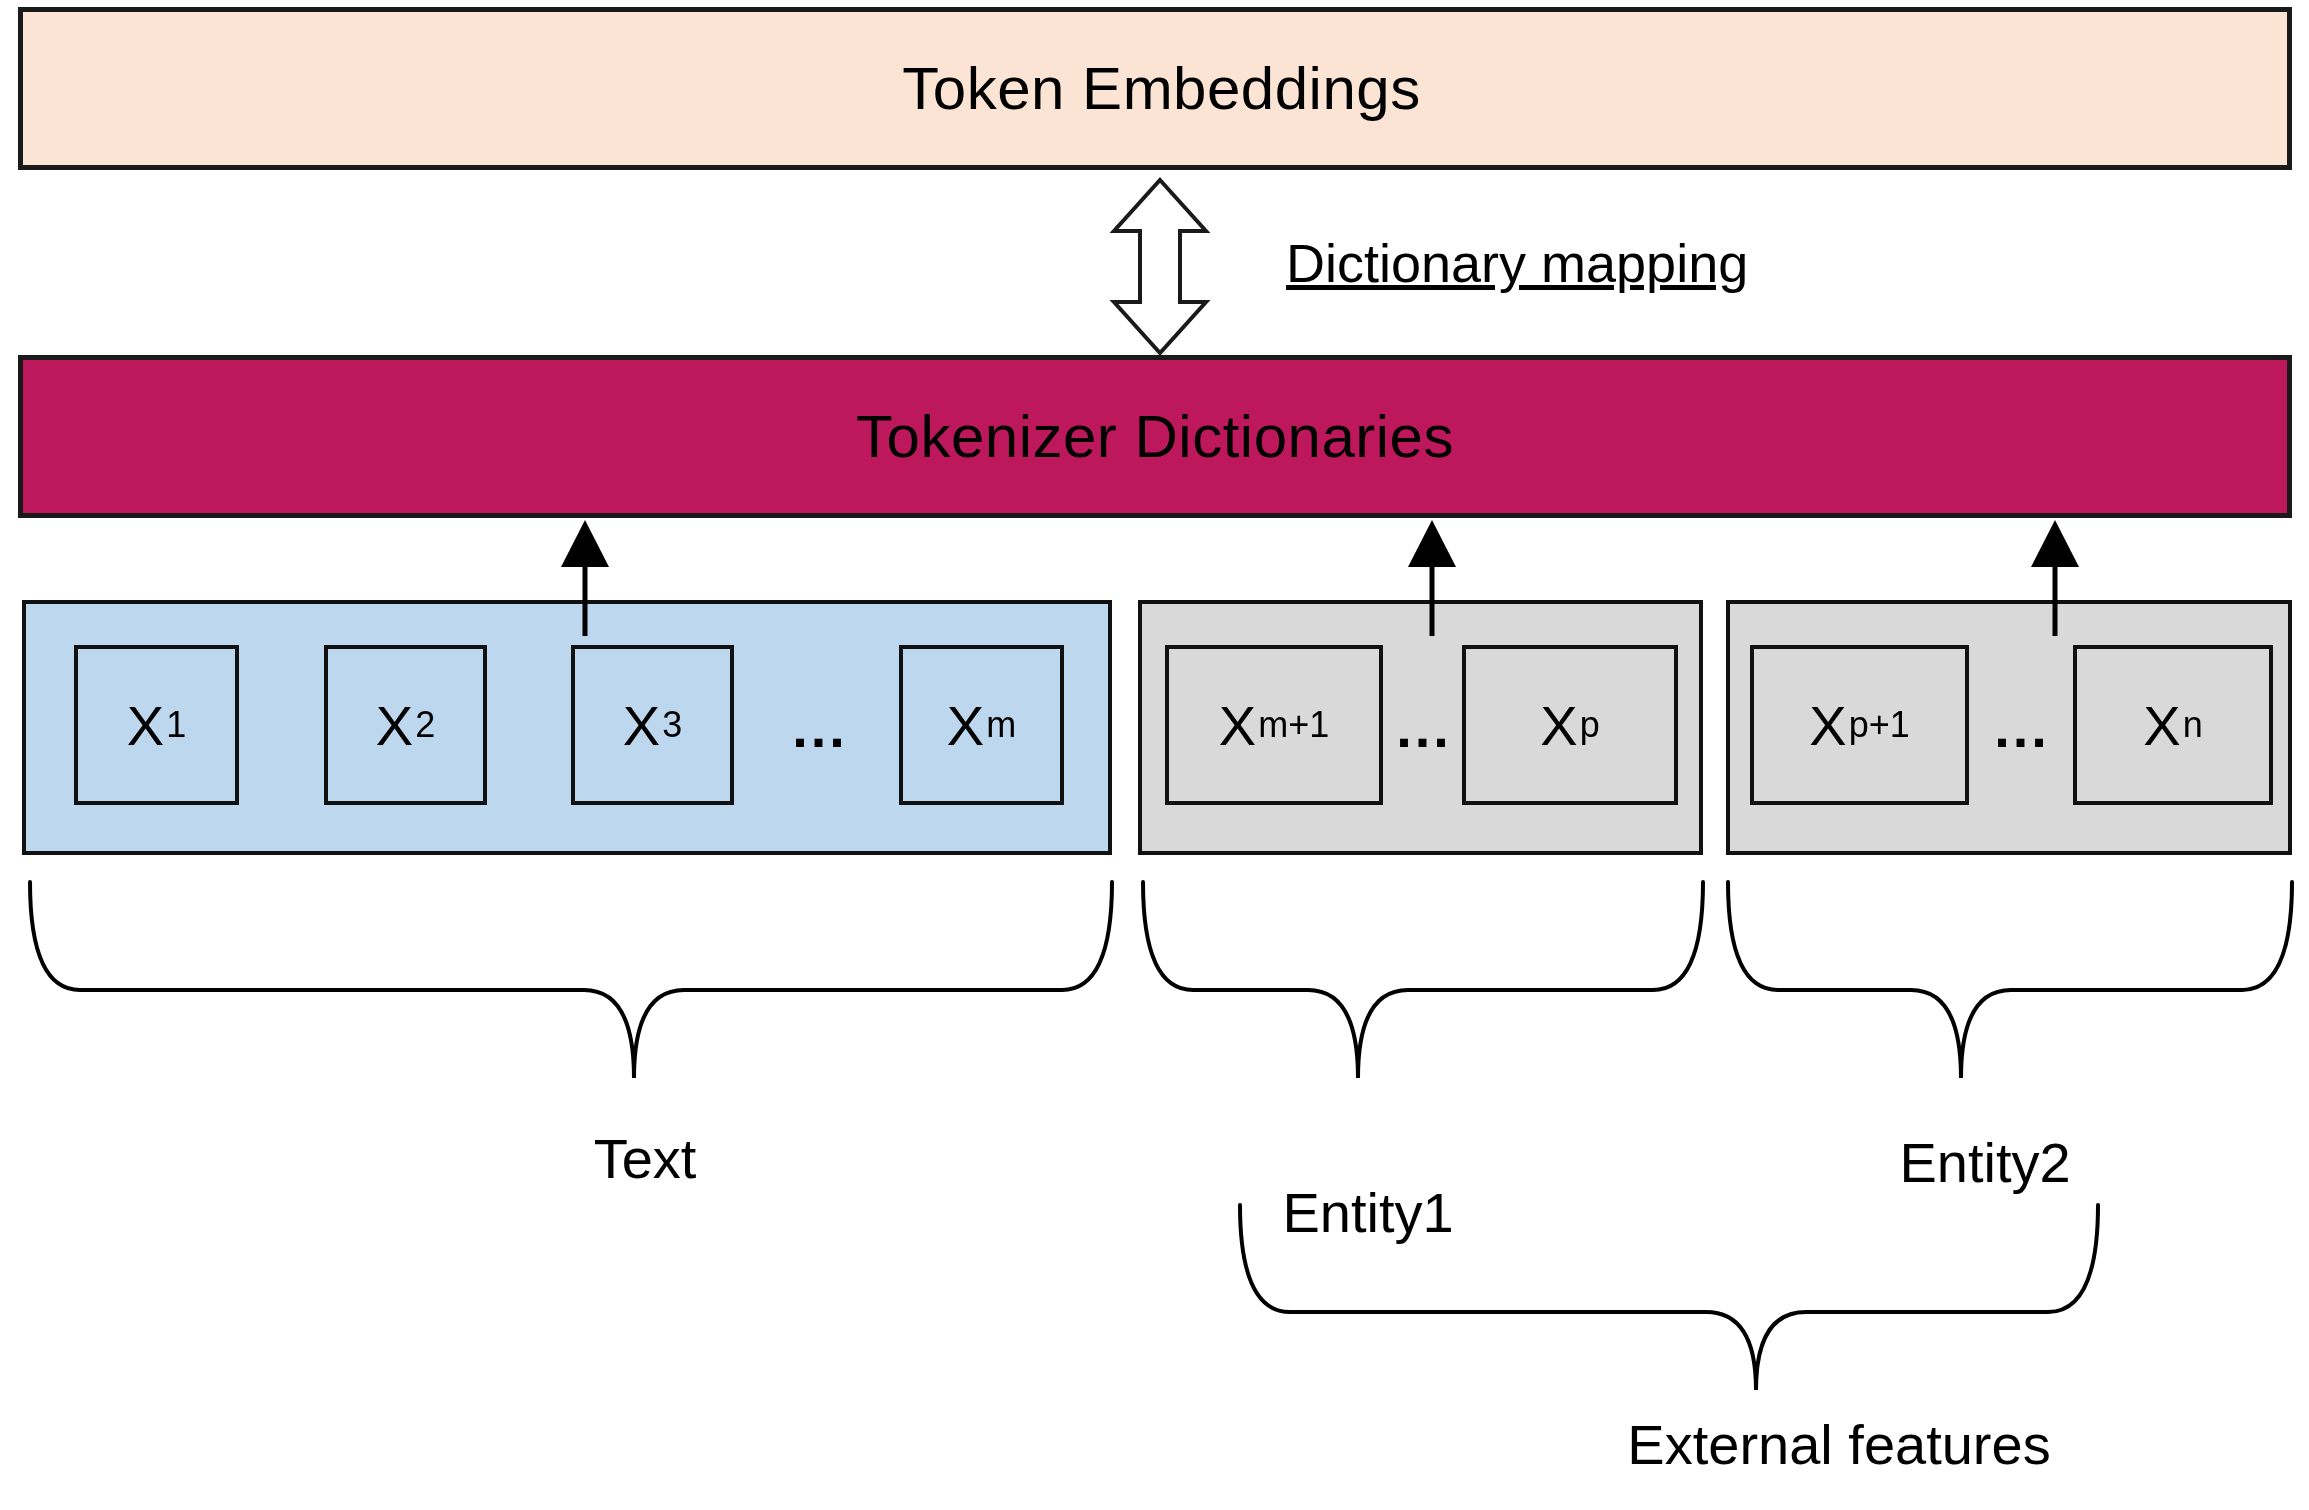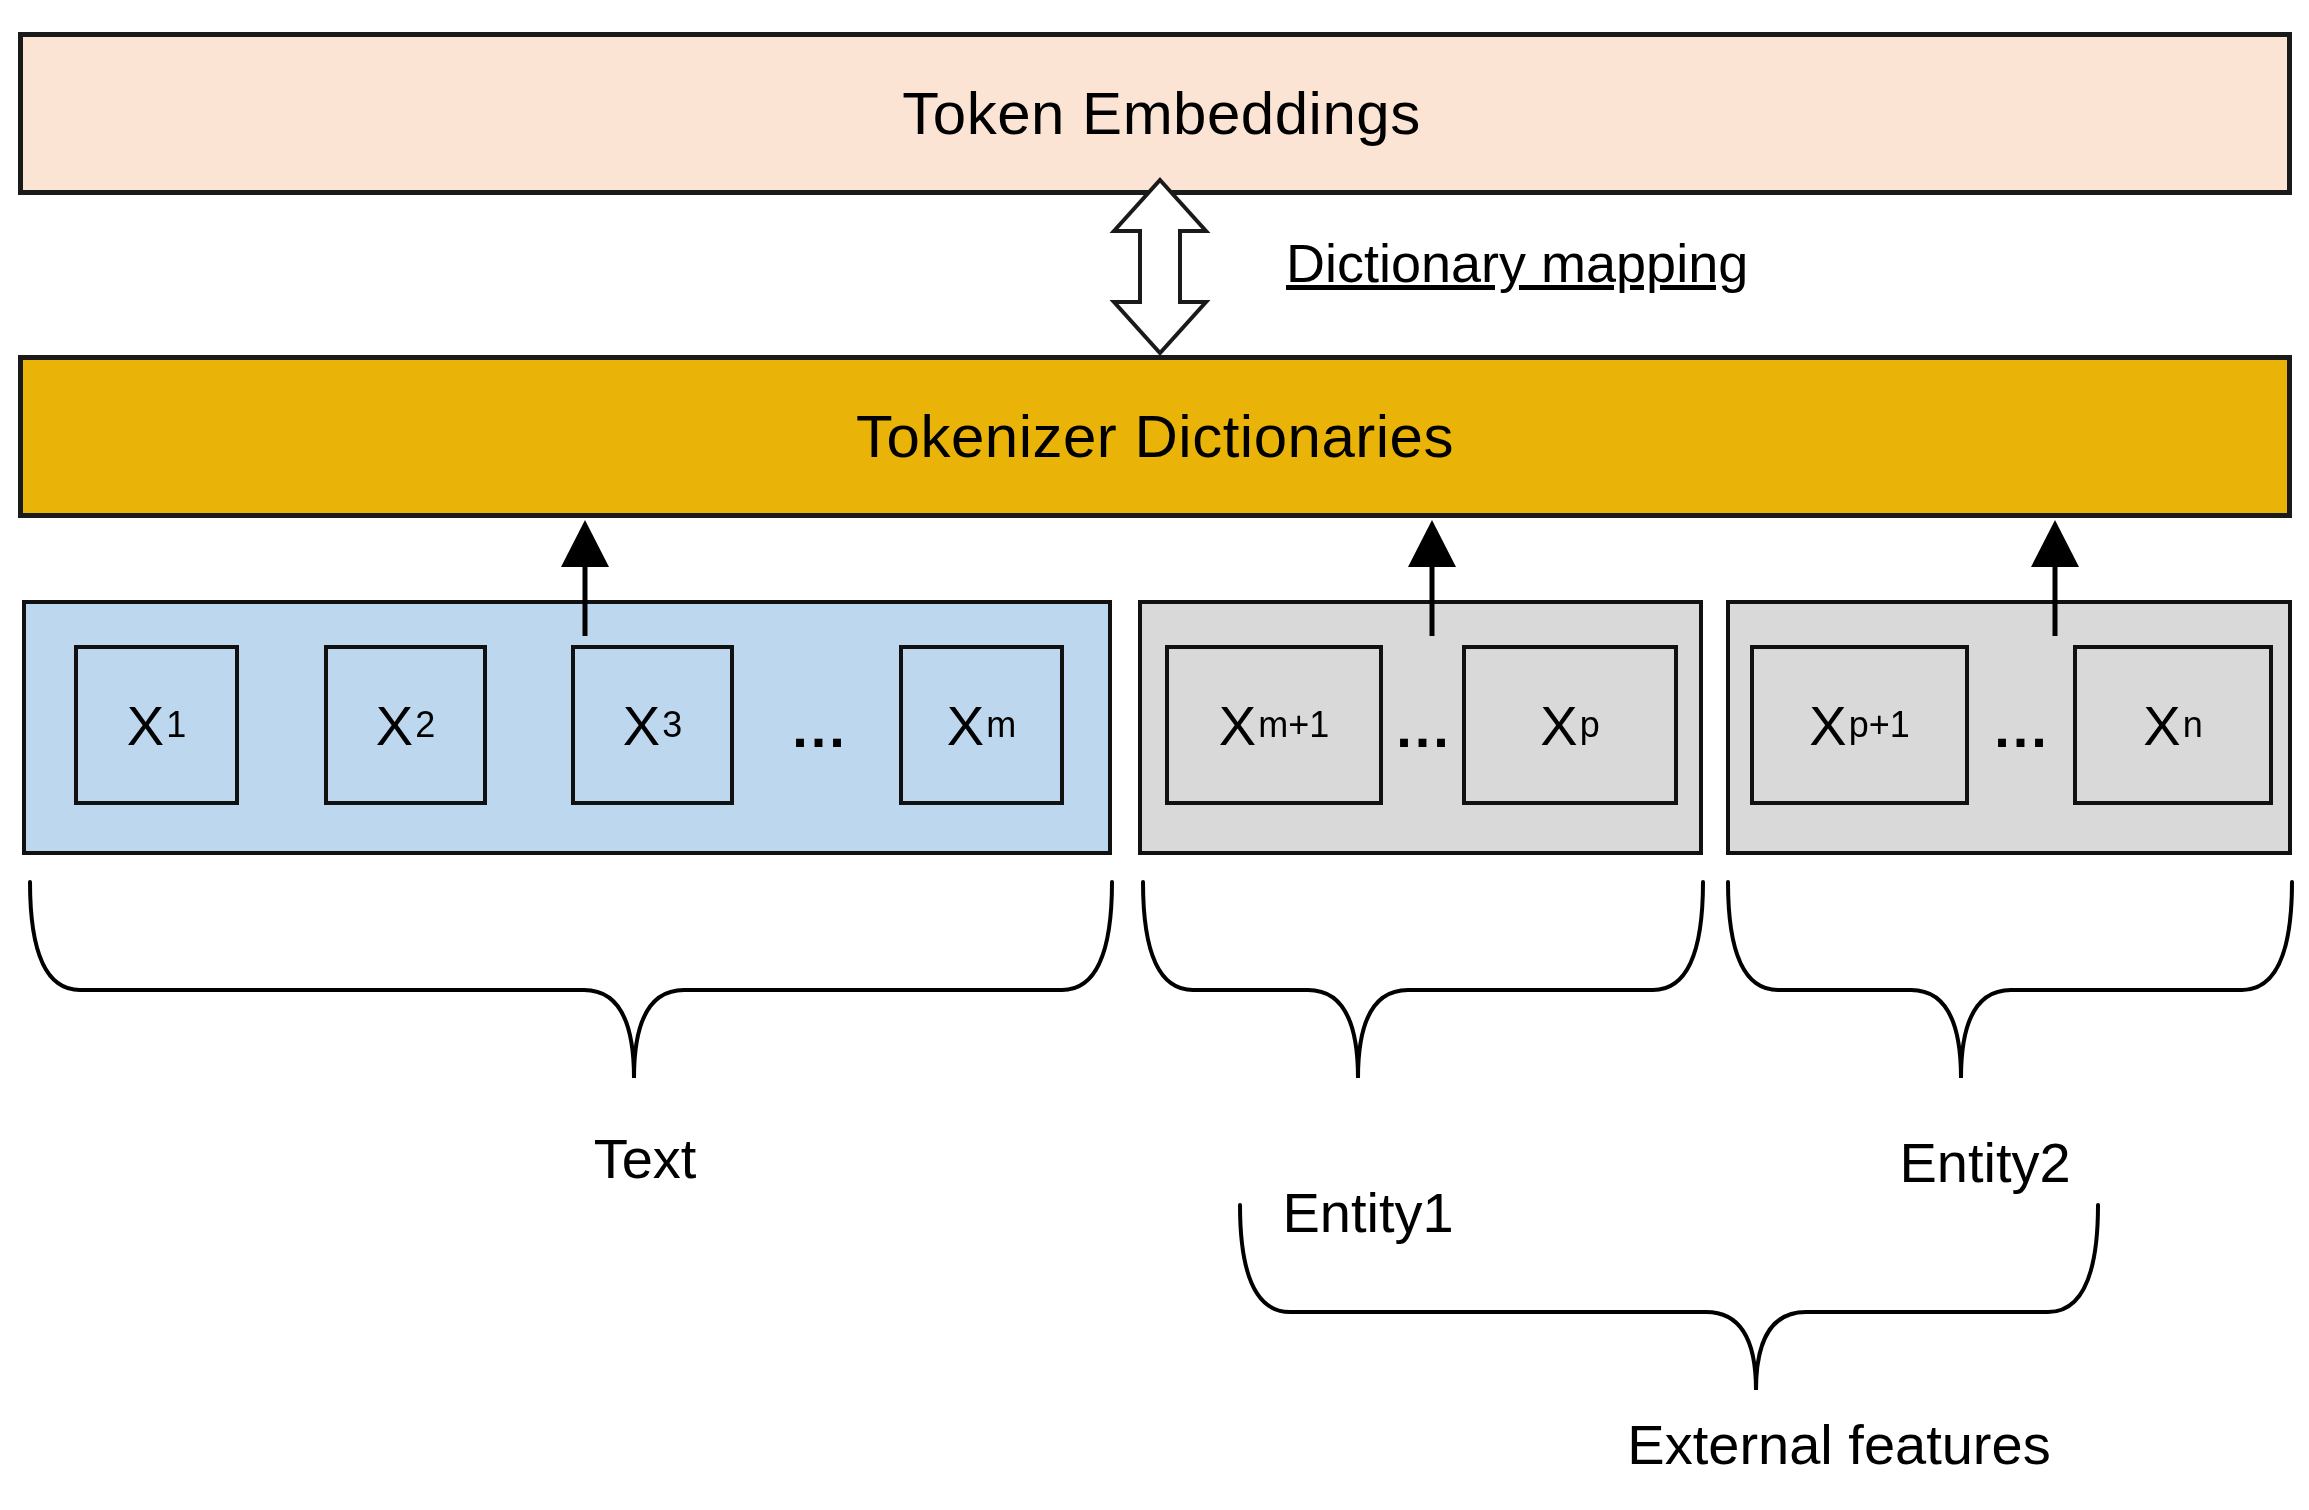--- a/index.html
+++ b/index.html
@@ -18,21 +18,21 @@
     width: 2274px;
     height: 163px;
     border: 5px solid #1a1a1a;
     box-sizing: border-box;
     display: flex;
     align-items: center;
     justify-content: center;
     font-size: 60px;
     letter-spacing: 0.5px;
   }
-  #token-embeddings-box { top: 32px; padding-left: 13px; }
+  #token-embeddings-box { top: 7px; padding-left: 13px; }
   #tokenizer-dictionaries-box { top: 355px; }
 
   .group-box {
     position: absolute;
     top: 600px;
     height: 255px;
     border: 4px solid #111111;
     box-sizing: border-box;
   }
   #text-group-box   { left: 22px;   width: 1090px; }
@@ -91,21 +91,21 @@
 <body>
 
 <div id="stage">
 
   <div class="wide-box" id="token-embeddings-box" style="background-color: rgb(252, 228, 212);">
     <span>Token Embeddings</span>
   </div>
 
   <div class="float-label" id="dictionary-mapping-label">Dictionary mapping</div>
 
-  <div class="wide-box" id="tokenizer-dictionaries-box" style="background-color: #eab308;">
+  <div class="wide-box" id="tokenizer-dictionaries-box" style="background-color: #be185d;">
     <span>Tokenizer Dictionaries</span>
   </div>
 
   <div class="group-box" id="text-group-box" style="background-color: rgb(189, 215, 238);">
     <div class="token" style="left:48px; width:165px;">
       <span>X</span>
         <sub>1</sub>
     </div>
     <div class="token" style="left:298px; width:163px;">
       <span>X</span>

